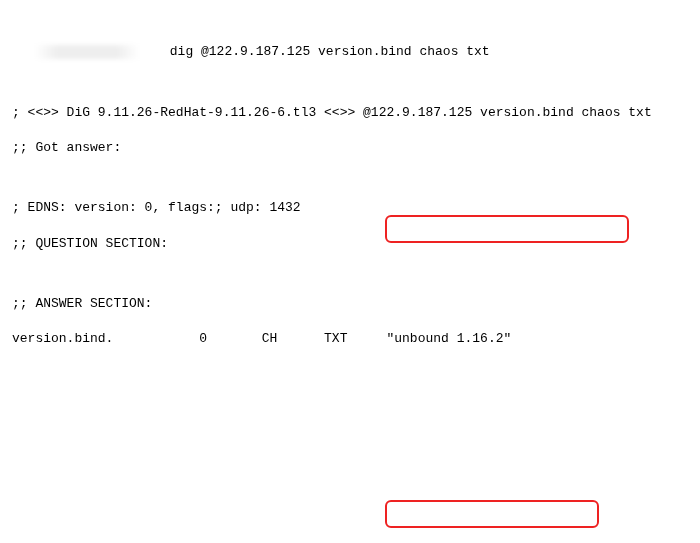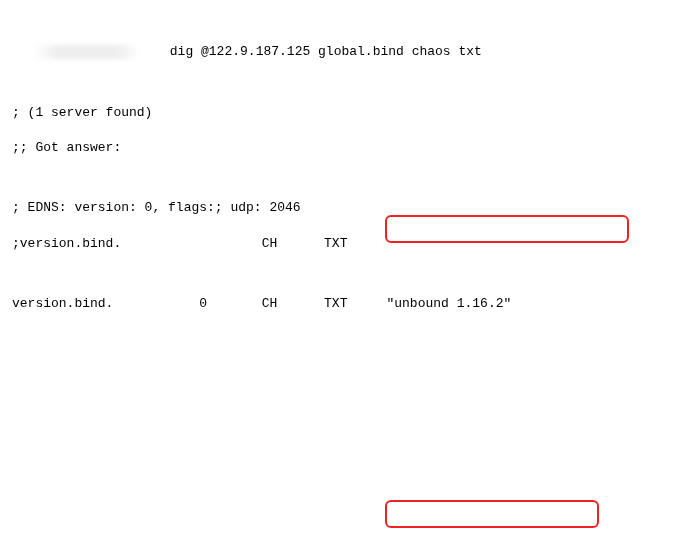--- a/index.html
+++ b/index.html
@@ -8,28 +8,29 @@
 .hl-box{position:absolute;border:2px solid #e22;border-radius:6px;pointer-events:none}
 .hl1{left:385px;top:215px;width:240px;height:24px}
 .hl2{left:385px;top:500px;width:210px;height:24px}
 .row{white-space:pre}
 .blank{height:8px}
 </style>
 </head>
 <body>
 <div class="terminal">
 
-<div class="row"><span class="redact"></span> <span>dig @122.9.187.125 global.bind chaos txt</span></div>
+<div class="row"><span class="redact"></span> <span>dig @122.9.187.125 version.bind chaos txt</span></div>
 <div class="blank"></div>
-<div class="row">; (1 server found)</div>
+<div class="row">; &lt;&lt;&gt;&gt; DiG 9.11.26-RedHat-9.11.26-6.tl3 &lt;&lt;&gt;&gt; @122.9.187.125 version.bind chaos txt</div>
 <div class="row">;; Got answer:</div>
 <div class="blank"></div>
-<div class="row">; EDNS: version: 0, flags:; udp: 2046</div>
-<div class="row">;version.bind.                  CH      TXT</div>
+<div class="row">; EDNS: version: 0, flags:; udp: 1432</div>
+<div class="row">;; QUESTION SECTION:</div>
 <div class="blank"></div>
+<div class="row">;; ANSWER SECTION:</div>
 <div class="row">version.bind.           0       CH      TXT     "unbound 1.16.2"</div>
 
 
 
 
 
 
 
 
 

